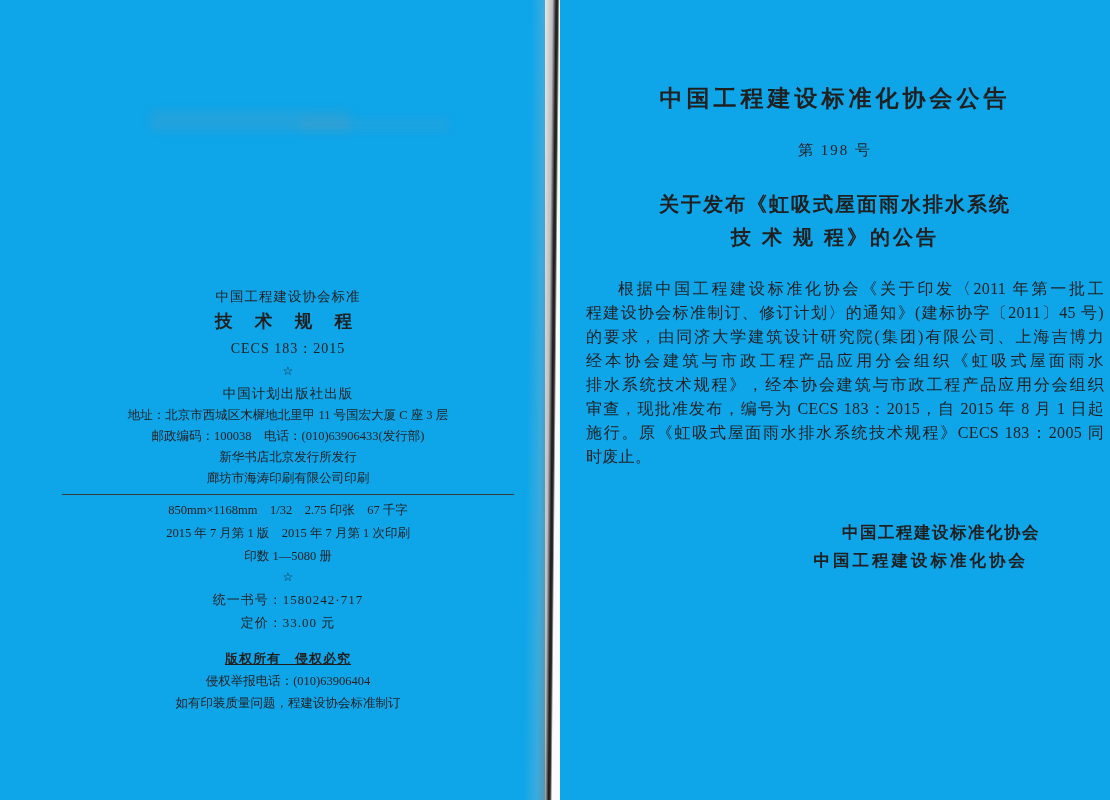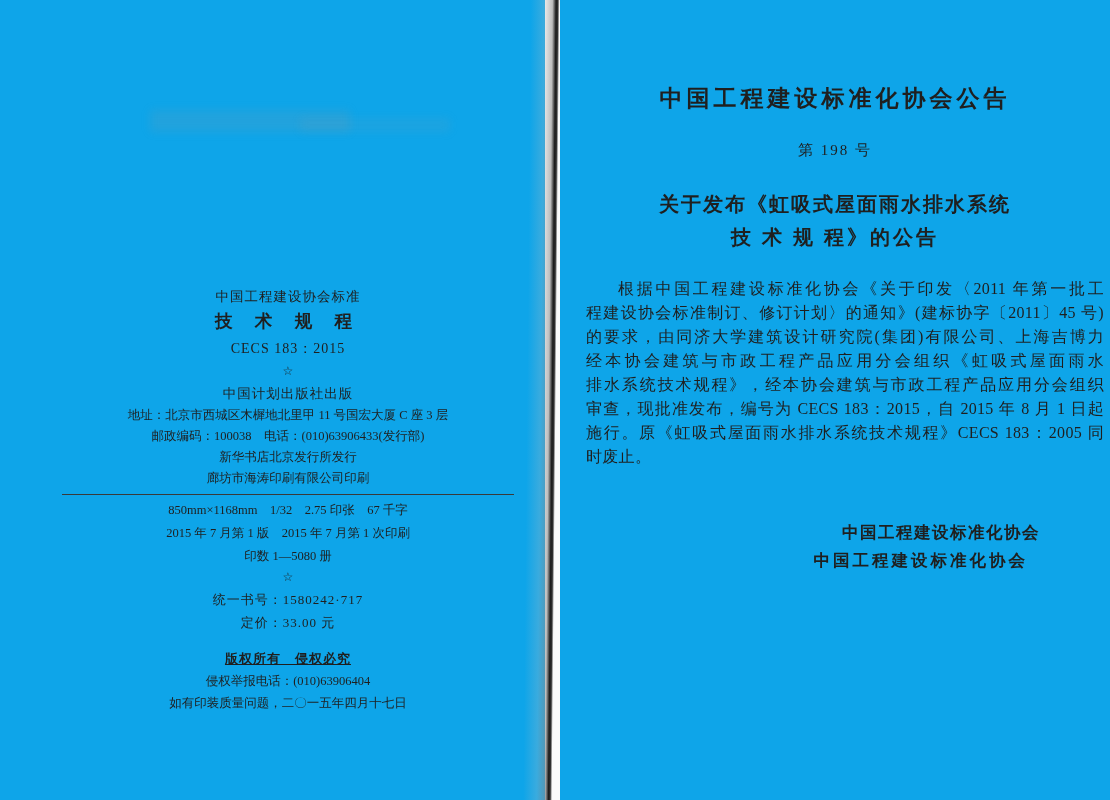--- a/index.html
+++ b/index.html
@@ -94,21 +94,21 @@
       <div class="c-line">廊坊市海涛印刷有限公司印刷</div>
       <hr class="c-rule">
       <div class="c-fmt">850mm×1168mm　1/32　2.75 印张　67 千字</div>
       <div class="c-fmt" style="margin-top:9px;">2015 年 7 月第 1 版　2015 年 7 月第 1 次印刷</div>
       <div class="c-fmt" style="margin-top:9px;">印数 1—5080 册</div>
       <div class="c-star" style="margin-top:8px;">☆</div>
       <div class="c-book">统一书号：1580242·717</div>
       <div class="c-book">定价：33.00 元</div>
       <div class="c-copy">版权所有　侵权必究</div>
       <div class="c-line" style="margin-top:8px;">侵权举报电话：(010)63906404</div>
-      <div class="c-line" style="margin-top:8px;">如有印装质量问题，二〇一五年四月十七日</div>
+      <div class="c-line" style="margin-top:8px;">如有印装质量问题，程建设协会标准制订</div>
     </div>
   </div>
 
   <div class="spine"></div>
   <div class="corner-mark"></div>
 
   <div class="page page-right">
     <div class="a-org">中国工程建设标准化协会公告</div>
     <div class="a-no">第 198 号</div>
     <div class="a-title">关于发布《虹吸式屋面雨水排水系统</div>

